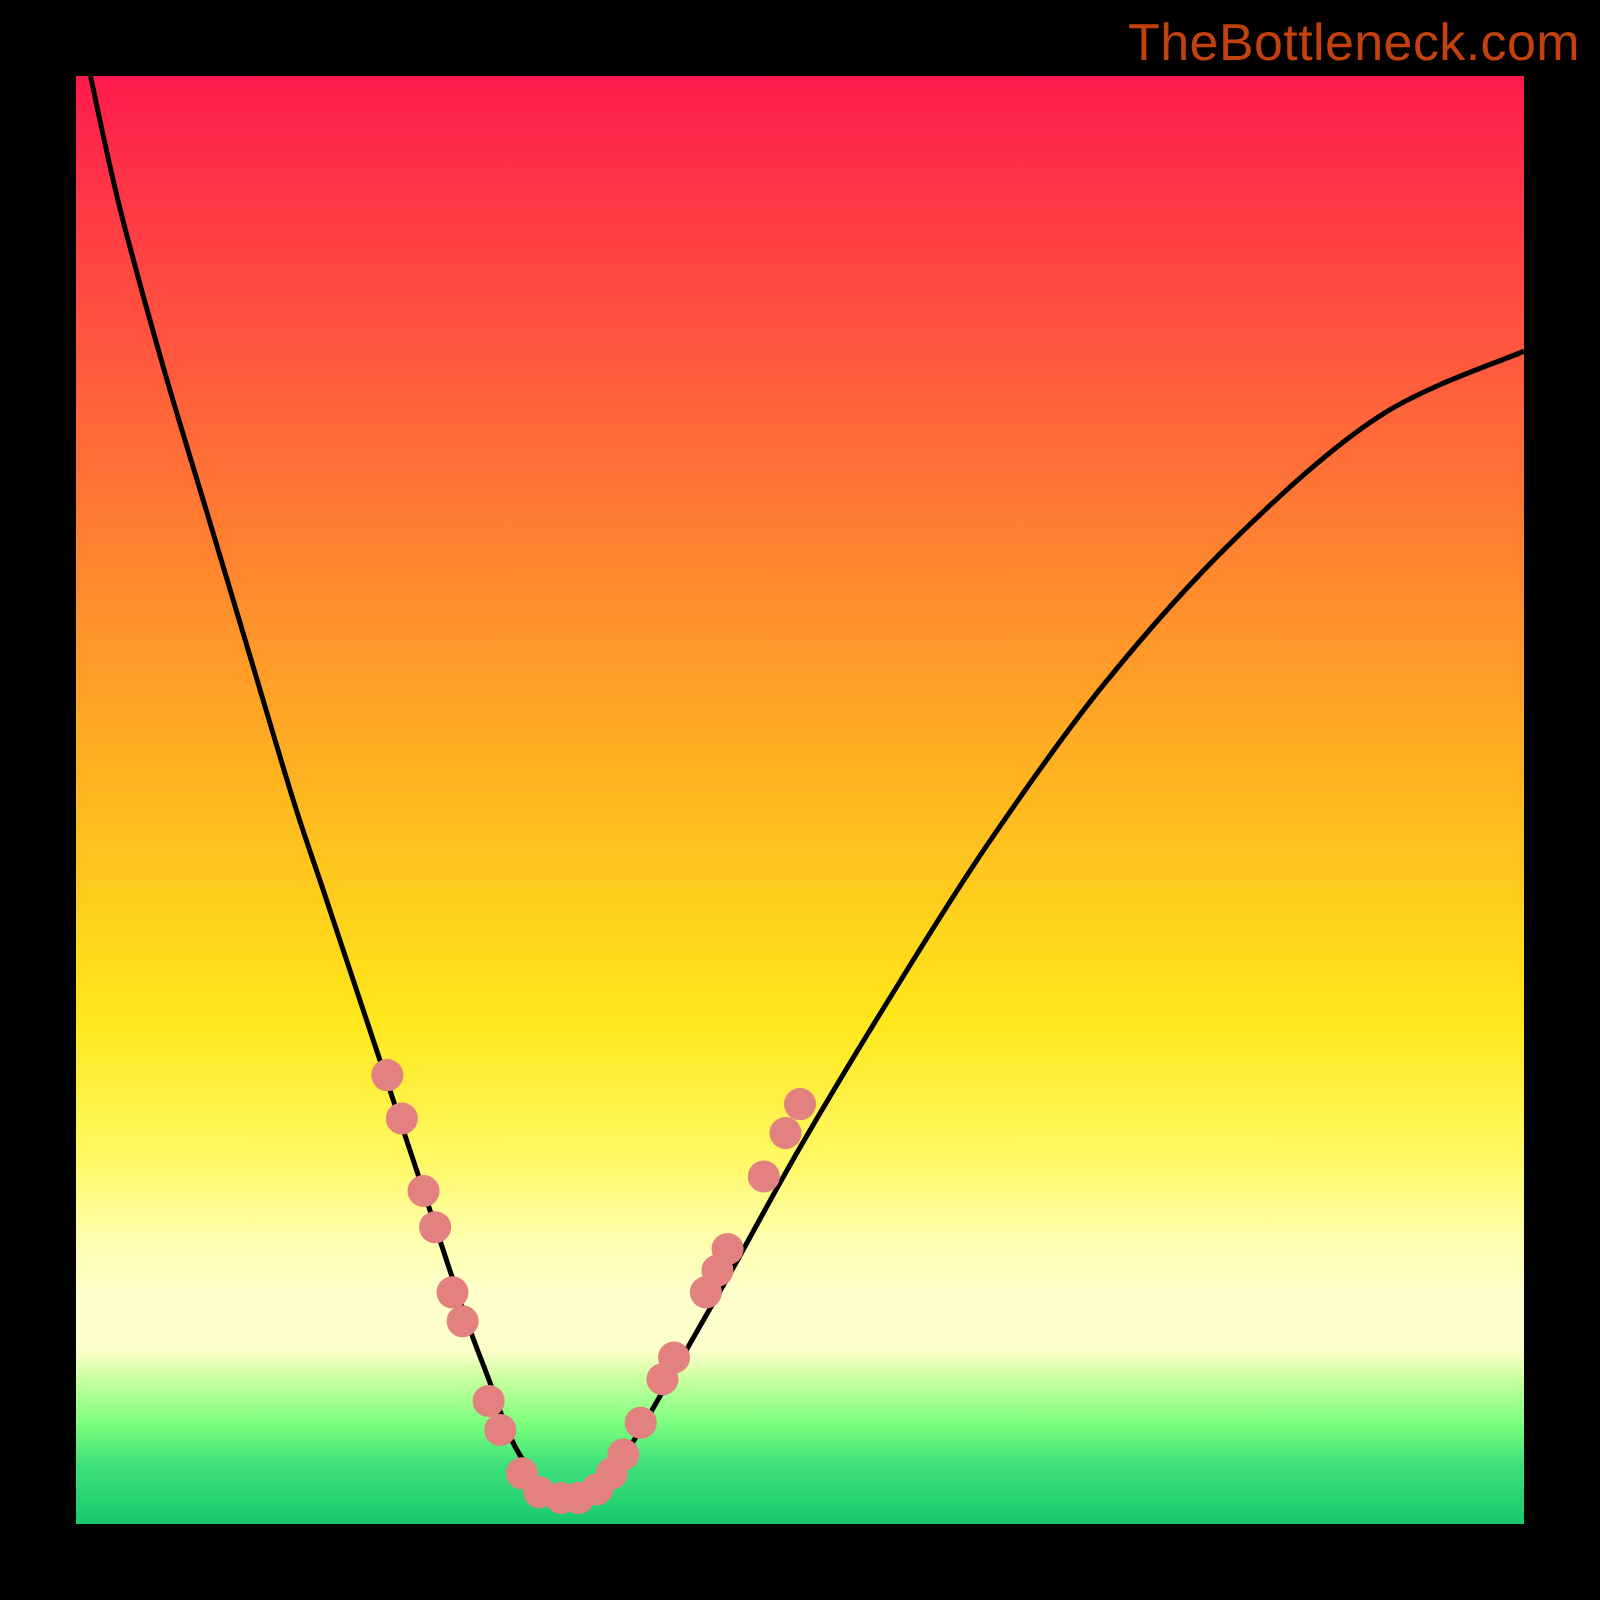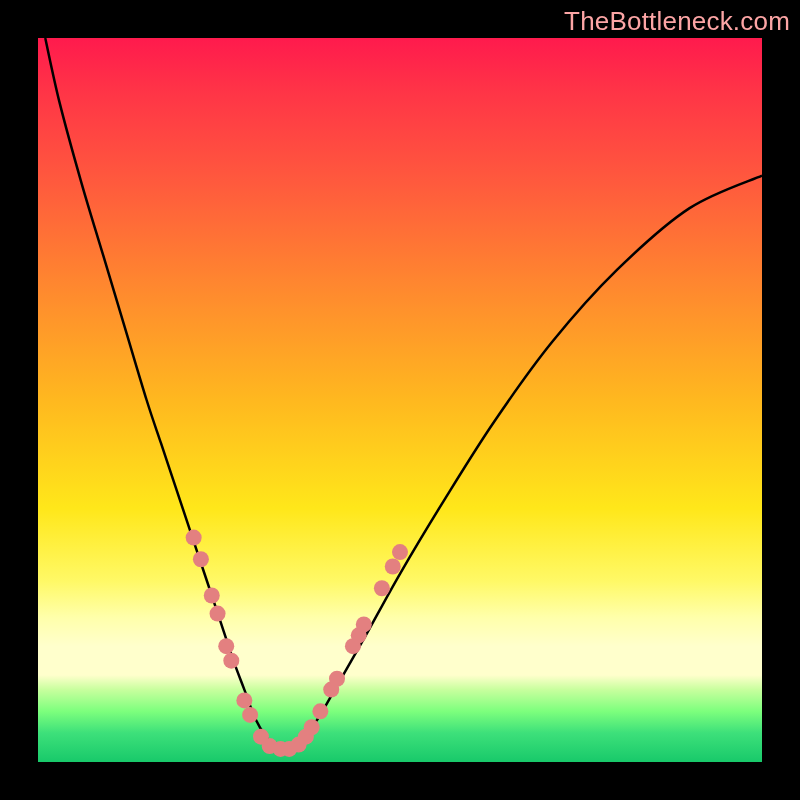--- a/index.html
+++ b/index.html
@@ -40,21 +40,21 @@
       #c8ff9e 90%,
       #7dff7d 93%,
       #3de07a 96%,
       #18c96a 100%
     );
   }
   .watermark {
     position: absolute;
     top: 6px;
     right: 10px;
-    color: #fca5a5;
+    color: #c2410c;
     font-size: 26px;
     letter-spacing: 0.2px;
     font-weight: 400;
     user-select: none;
   }
   svg.curve {
     position: absolute;
     left: 0;
     top: 0;
     width: 724px;

